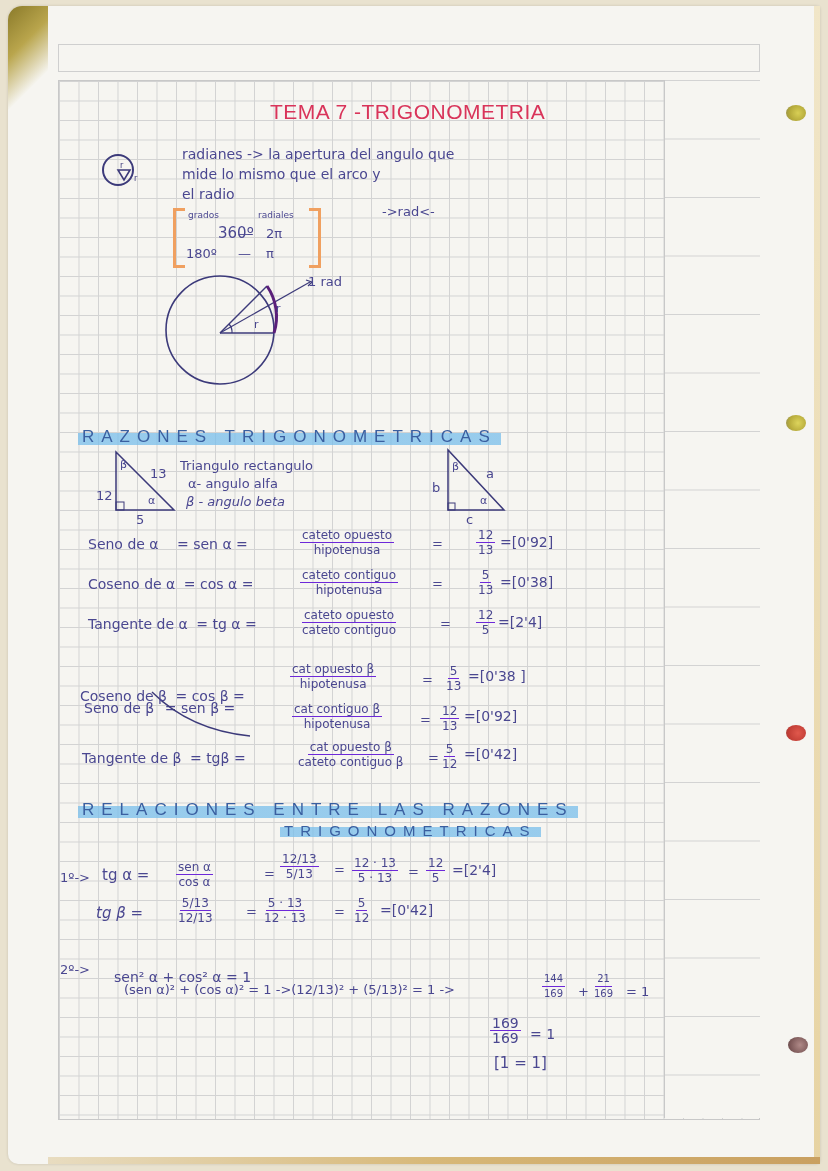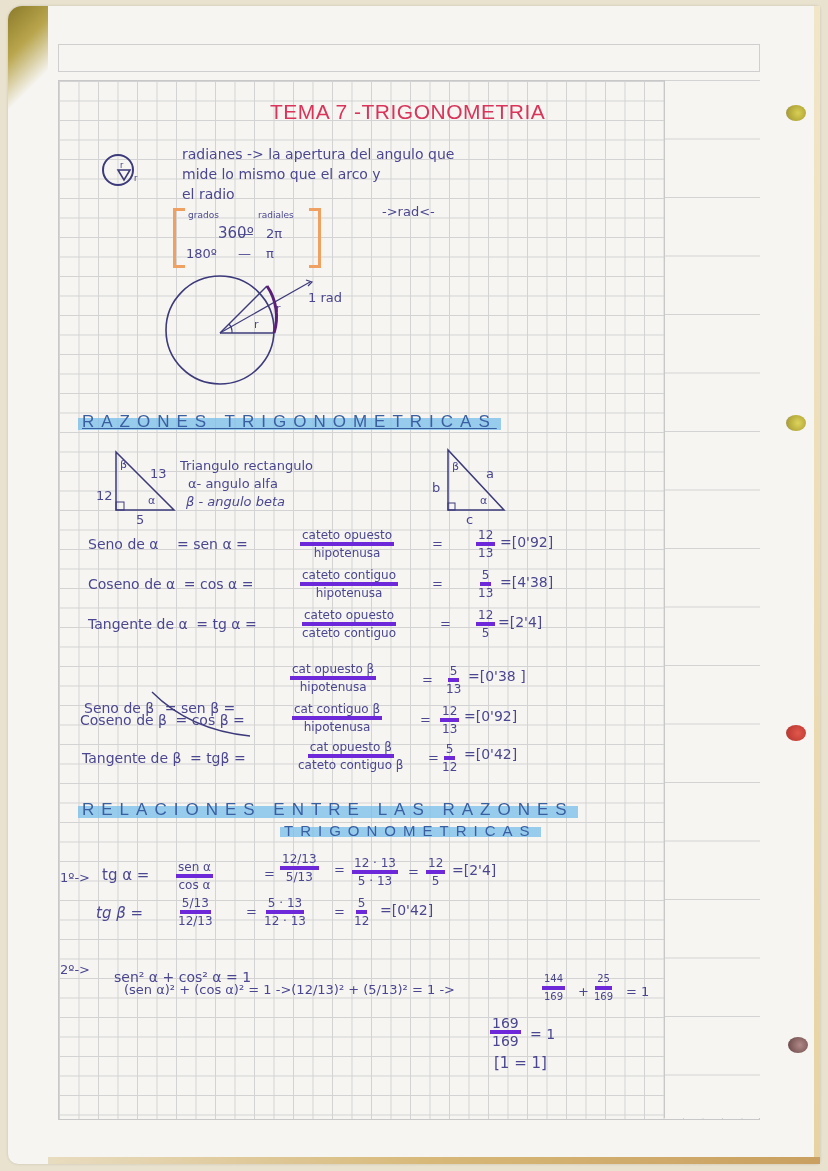--- a/index.html
+++ b/index.html
@@ -14,21 +14,21 @@
           linear-gradient(to right,#d3d3d3 1px,transparent 1px),
           linear-gradient(to bottom,#d3d3d3 1px,transparent 1px);
         background-size:19.5px 19.5px;}
   .margin-col{position:absolute;left:664px;top:80px;width:95px;height:1038px;border-left:1px solid #c8c8c8;
         background-image:linear-gradient(to bottom,#d3d3d3 1px,transparent 1px);background-size:100% 58.5px;background-color:#f6f5f1;}
   .hole{position:absolute;width:20px;height:16px;border-radius:50%;}
   .ink{position:absolute;color:#4a4790;font-family:"DejaVu Sans",sans-serif;white-space:nowrap;}
   .title{position:absolute;left:270px;top:100px;color:#d9345a;font-size:21px;font-family:"Liberation Sans",sans-serif;letter-spacing:0.5px;}
   .hl{position:absolute;color:#3a5fa0;font-size:17px;letter-spacing:7px;background:linear-gradient(180deg,rgba(140,200,235,0) 30%,rgba(120,190,235,.75) 30%,rgba(120,190,235,.75) 90%,rgba(140,200,235,0) 90%);padding:0 4px;font-family:"Liberation Sans",sans-serif;}
   .frac{display:inline-flex;flex-direction:column;align-items:center;vertical-align:middle;font-size:12px;}
-  .frac .num{border-bottom:4px solid #6d28d9;padding:0 2px;line-height:14px;}
+  .frac .num{border-bottom:1px solid #6d28d9;padding:0 2px;line-height:14px;}
   .frac .den{line-height:14px;padding:0 2px;}
   .s13{font-size:13px;}
   .s14{font-size:14px;}
   .s15{font-size:15px;}
   .bracket-box{position:absolute;left:173px;top:208px;width:142px;height:60px;border-left:3px solid #f0a060;border-right:3px solid #f0a060;}
   .bracket-box:before,.bracket-box:after{content:"";position:absolute;top:0;width:12px;height:100%;border-top:3px solid #f0a060;border-bottom:3px solid #f0a060;box-sizing:border-box;}
   .bracket-box:before{left:-3px;}
   .bracket-box:after{right:-3px;}
   svg{position:absolute;overflow:visible;}
   .res{font-size:14px;}
@@ -76,25 +76,25 @@
 
 <svg style="left:160px;top:270px;" width="200" height="120" viewBox="0 0 200 120">
   <circle cx="60" cy="60" r="54" fill="none" stroke="#3c3a7a" stroke-width="1.6"></circle>
   <line x1="60" y1="63" x2="114" y2="63" stroke="#3c3a7a" stroke-width="1.4"></line>
   <line x1="60" y1="63" x2="107" y2="16" stroke="#3c3a7a" stroke-width="1.4"></line>
   <line x1="60" y1="63" x2="150" y2="12" stroke="#3c3a7a" stroke-width="1.2"></line>
   <path d="M146 10 L152 12 L148 16" fill="none" stroke="#3c3a7a" stroke-width="1.2"></path>
   <path d="M107 16 A54 54 0 0 1 114 63" fill="none" stroke="#5a1f7a" stroke-width="3"></path>
   <path d="M72 63 A12 12 0 0 0 69 54" fill="none" stroke="#3c3a7a" stroke-width="1.2"></path>
 </svg>
-<div class="ink s13" style="left:308px;top:274px;margin-top:16px;">1 rad</div>
+<div class="ink s13" style="left:308px;top:274px;">1 rad</div>
 <div class="ink" style="left:276px;top:302px;font-size:11px;">r</div>
 <div class="ink" style="left:254px;top:318px;font-size:11px;">r</div>
 
-<div class="hl" style="left:78px;top:412px;text-decoration:underline;">RAZONES TRIGONOMETRICAS</div>
+<div class="hl" style="left:78px;top:427px;">RAZONES TRIGONOMETRICAS</div>
 
 <svg style="left:110px;top:448px;" width="70" height="66" viewBox="0 0 70 66">
   <path d="M6 4 L6 62 L64 62 Z" fill="none" stroke="#3c3a7a" stroke-width="1.5"></path>
   <rect x="6" y="54" width="8" height="8" fill="none" stroke="#3c3a7a" stroke-width="1"></rect>
 </svg>
 <div class="ink" style="left:120px;top:458px;font-size:11px;">β</div>
 <div class="ink s13" style="left:150px;top:466px;">13</div>
 <div class="ink s13" style="left:96px;top:488px;">12</div>
 <div class="ink" style="left:148px;top:494px;font-size:11px;">α</div>
 <div class="ink s13" style="left:136px;top:512px;">5</div>
@@ -134,21 +134,21 @@
 </div>
 <div class="ink" style="left:300px;top:568px;"><span class="frac">
       <span class="num">cateto contiguo</span>
       <span class="den">hipotenusa</span>
     </span></div>
 <div class="ink s13" style="left:432px;top:576px;">=</div>
 <div class="ink" style="left:476px;top:568px;"><span class="frac">
       <span class="num">5</span>
       <span class="den">13</span>
     </span></div>
-<div class="ink res" style="left:500px;top:574px;">=[4'38]</div>
+<div class="ink res" style="left:500px;top:574px;">=[0'38]</div>
 
 <div class="ink s14" style="left:88px;top:616px;">
   <span>Tangente de α</span>
   <span style="margin-left:4px;">= tg α =</span>
 </div>
 <div class="ink" style="left:300px;top:608px;"><span class="frac">
       <span class="num">cateto opuesto</span>
       <span class="den">cateto contiguo</span>
     </span></div>
 <div class="ink s13" style="left:440px;top:616px;">=</div>
@@ -170,21 +170,21 @@
 <div class="ink" style="left:444px;top:664px;"><span class="frac">
       <span class="num">5</span>
       <span class="den">13</span>
     </span></div>
 <div class="ink res" style="left:468px;top:668px;">=[0'38 ]</div>
 
 <svg style="left:150px;top:690px;" width="110" height="50" viewBox="0 0 110 50">
   <path d="M2 2 Q40 40 100 46" fill="none" stroke="#3c3a7a" stroke-width="1.4"></path>
 </svg>
 
-<div class="ink s14" style="left:80px;top:712px;">
+<div class="ink s14" style="left:80px;top:688px;">
   <span>Coseno de β</span>
   <span style="margin-left:4px;">= cos β =</span>
 </div>
 <div class="ink" style="left:292px;top:702px;text-align:center;"><span class="frac">
       <span class="num">cat contiguo β</span>
       <span class="den">hipotenusa</span>
     </span></div>
 <div class="ink s13" style="left:420px;top:712px;">=</div>
 <div class="ink" style="left:440px;top:704px;"><span class="frac">
       <span class="num">12</span>
@@ -252,21 +252,21 @@
 
 <div class="ink s13" style="left:60px;top:962px;">2º-&gt;</div>
 <div class="ink s14" style="left:114px;top:960px;margin-top:9px;">sen² α + cos² α = 1</div>
 <div class="ink s13" style="left:124px;top:982px;">(sen α)² + (cos α)² = 1 -&gt;(12/13)² + (5/13)² = 1 -&gt;</div>
 <div class="ink" style="left:542px;top:972px;font-size:10px;text-decoration:underline;"><span class="frac" style="font-size:10px;">
       <span class="num">144</span>
       <span class="den">169</span>
     </span></div>
 <div class="ink s13" style="left:578px;top:984px;">+</div>
 <div class="ink" style="left:592px;top:972px;font-size:10px;"><span class="frac" style="font-size:10px;">
-      <span class="num">25</span>
+      <span class="num">21</span>
       <span class="den">169</span>
     </span></div>
 <div class="ink s13" style="left:626px;top:984px;">= 1</div>
 
 <div class="ink" style="left:490px;top:1016px;"><span class="frac" style="font-size:14px;">
       <span class="num">169</span>
       <span class="den">169</span>
     </span></div>
 <div class="ink s14" style="left:530px;top:1026px;">= 1</div>
 <div class="ink s15" style="left:494px;top:1054px;text-align:center;">[1 = 1]</div>

